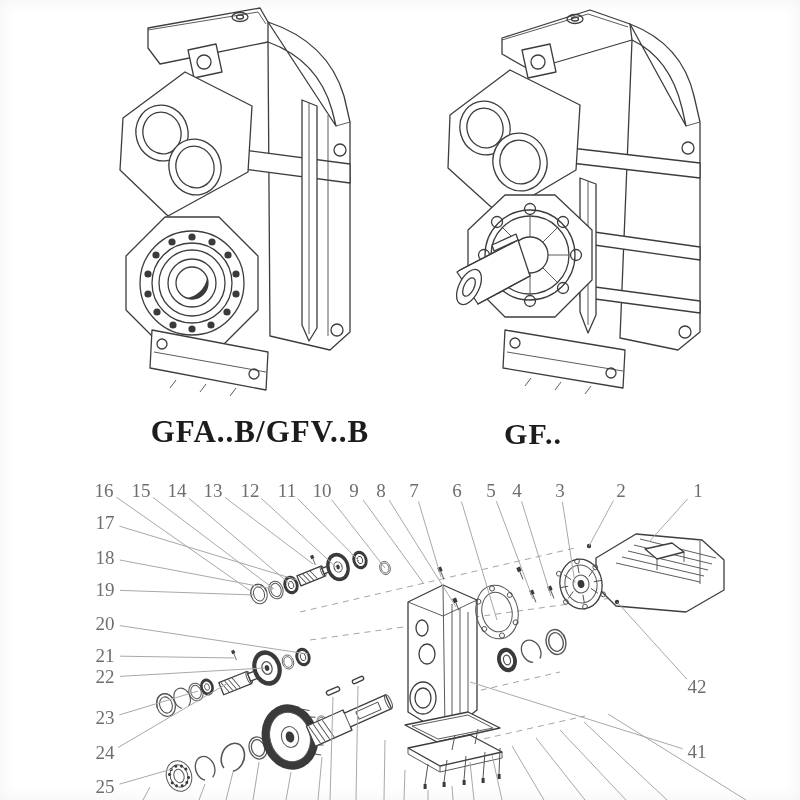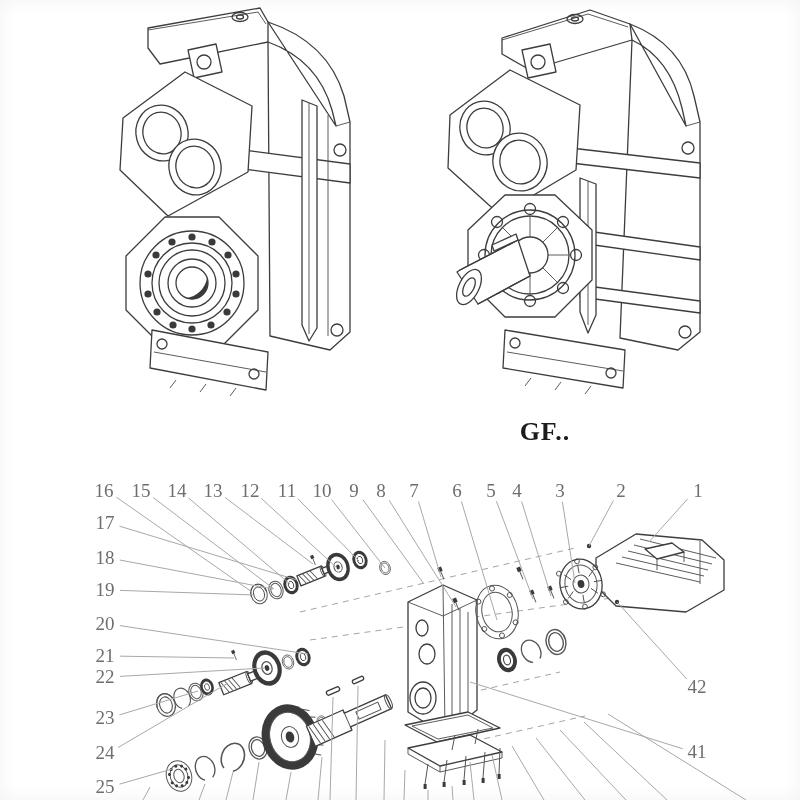--- a/index.html
+++ b/index.html
@@ -16,21 +16,21 @@
   #exploded-svg{left:0;top:0;}
   .fig-label{
     position:absolute;
     font-weight:bold;
     color:#1c1c1c;
     text-align:center;
     letter-spacing:1px;
     white-space:nowrap;
   }
   #label-left{left:110px;top:414px;width:300px;font-size:31px;}
-  #label-right{left:445px;top:417px;width:200px;font-size:26px;}
+  #label-right{left:433px;top:417px;width:200px;font-size:30px;}
   .ln{stroke:#3d3d3d;stroke-width:1.3;fill:none;stroke-linejoin:round;stroke-linecap:round;}
   .lnf{stroke:#3d3d3d;stroke-width:1.3;fill:#ffffff;stroke-linejoin:round;}
   .thin{stroke:#4a4a4a;stroke-width:0.9;fill:none;}
   .dark{fill:#3a3a3a;stroke:none;}
   .pline{stroke:#555;stroke-width:1;fill:none;}
   .dash{stroke:#9a9a9a;stroke-width:0.9;fill:none;stroke-dasharray:6 5;}
   .leader{stroke:#a8a8a8;stroke-width:1;fill:none;}
   .callout-num{font-family:"Liberation Serif", serif;font-size:19px;fill:#6e6e6e;}
 </style>
 </head>
@@ -164,20 +164,21 @@
       </g>
 
       <path class="lnf" d="M75,330 L195,350 L193,388 L73,368 Z"></path>
       <path class="thin" d="M77,352 L193,371"></path>
       <circle class="ln" cx="85" cy="343" r="5"></circle>
       <circle class="ln" cx="181" cy="373" r="5"></circle>
       <path class="thin" d="M95,386 L101,378 M125,390 L131,382 M155,394 L161,386"></path>
     </g>
   </svg>
 
+  <div id="label-left" class="fig-label">GFA..B/GFV..B</div>
   <div id="label-right" class="fig-label">GF..</div>
 
   <svg id="exploded-svg" width="800" height="800" viewBox="0 0 800 800">
     <defs>
       <g id="p-bearing">
         <ellipse class="dark" rx="7.5" ry="9.5"></ellipse>
         <ellipse fill="#fff" rx="4.6" ry="6.2"></ellipse>
         <ellipse class="thin" rx="2.6" ry="3.8"></ellipse>
       </g>
       <g id="p-ring">

